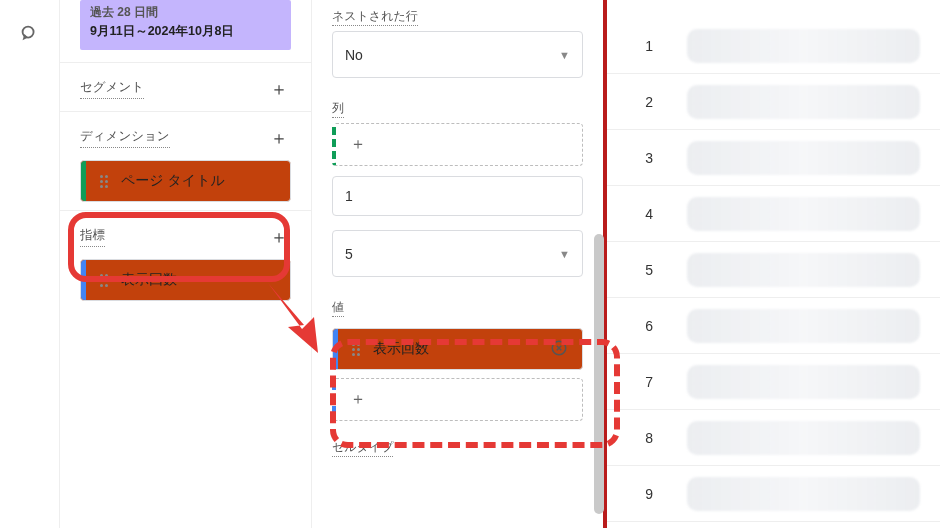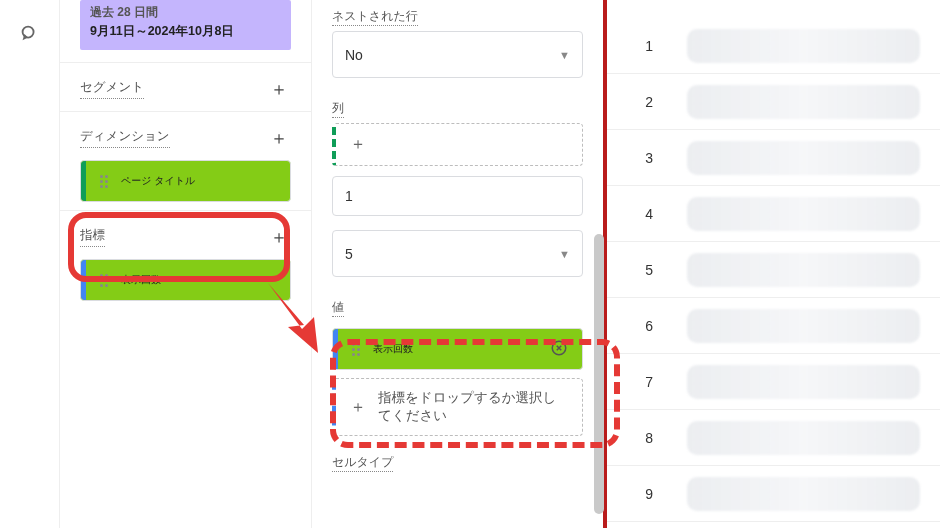--- a/index.html
+++ b/index.html
@@ -27,21 +27,21 @@
   .date-block .line2 { font-size:12.5px; color:#222; margin-top:2px; }
 
   
   .sec-row { display:flex; align-items:center; justify-content:space-between; padding:8px 20px 6px 20px; }
   .sec-row .sec-label { font-size:12.5px; }
   .plus-btn { width:24px; height:24px; display:flex; align-items:center; justify-content:center; color:#444; cursor:pointer; font-size:18px; line-height:1; }
 
   .divider { height:1px; background:#eee; margin:4px 0 6px 0; }
 
   
-  .chip { position:relative; margin:4px 20px 8px 20px; height:42px; border:1px solid #dadce0; border-radius:4px; background:#84cc16; display:flex; align-items:center; padding:0 14px 0 12px; font-size:10px; color:#222; }
+  .chip { position:relative; margin:4px 20px 8px 20px; height:42px; border:1px solid #dadce0; border-radius:4px; background:#c2410c; display:flex; align-items:center; padding:0 14px 0 12px; font-size:14px; color:#222; }
   .chip .accent { position:absolute; left:0; top:0; bottom:0; width:5px; border-radius:4px 0 0 4px; }
   .chip .accent.green { background:#0f9d58; }
   .chip .accent.blue  { background:#4285f4; }
   .chip .grip { width:14px; height:14px; margin-right:10px; margin-left:4px; display:flex; flex-wrap:wrap; align-content:center; justify-content:center; }
   .chip .grip span { width:3px; height:3px; background:#888; border-radius:50%; margin:1px; }
   .chip .remove { margin-left:auto; }
   .chip .remove svg { width:18px; height:18px; color:#555; cursor:pointer; }
 
   
   .b-label { font-size:12px; color:#555; padding:8px 20px 6px 20px; }
@@ -172,21 +172,20 @@
       <span>表示回数</span>
       <span class="remove">
         <svg viewBox="0 0 24 24" fill="none" stroke="currentColor" stroke-width="2">
           <circle cx="12" cy="12" r="9"></circle>
             <path d="M9 9l6 6M15 9l-6 6"></path>
         </svg>
       </span>
     </div>
     <div class="drop blue-accent">
       <span class="plus">＋</span>
-      <span>指標をドロップするか選択してください</span>
     </div>
   </div>
 
   <div class="b-label"><span class="u">セルタイプ</span></div>
 
 </div>
 
 <div class="fake-scroll"></div>
 
 <div class="panel-c">

